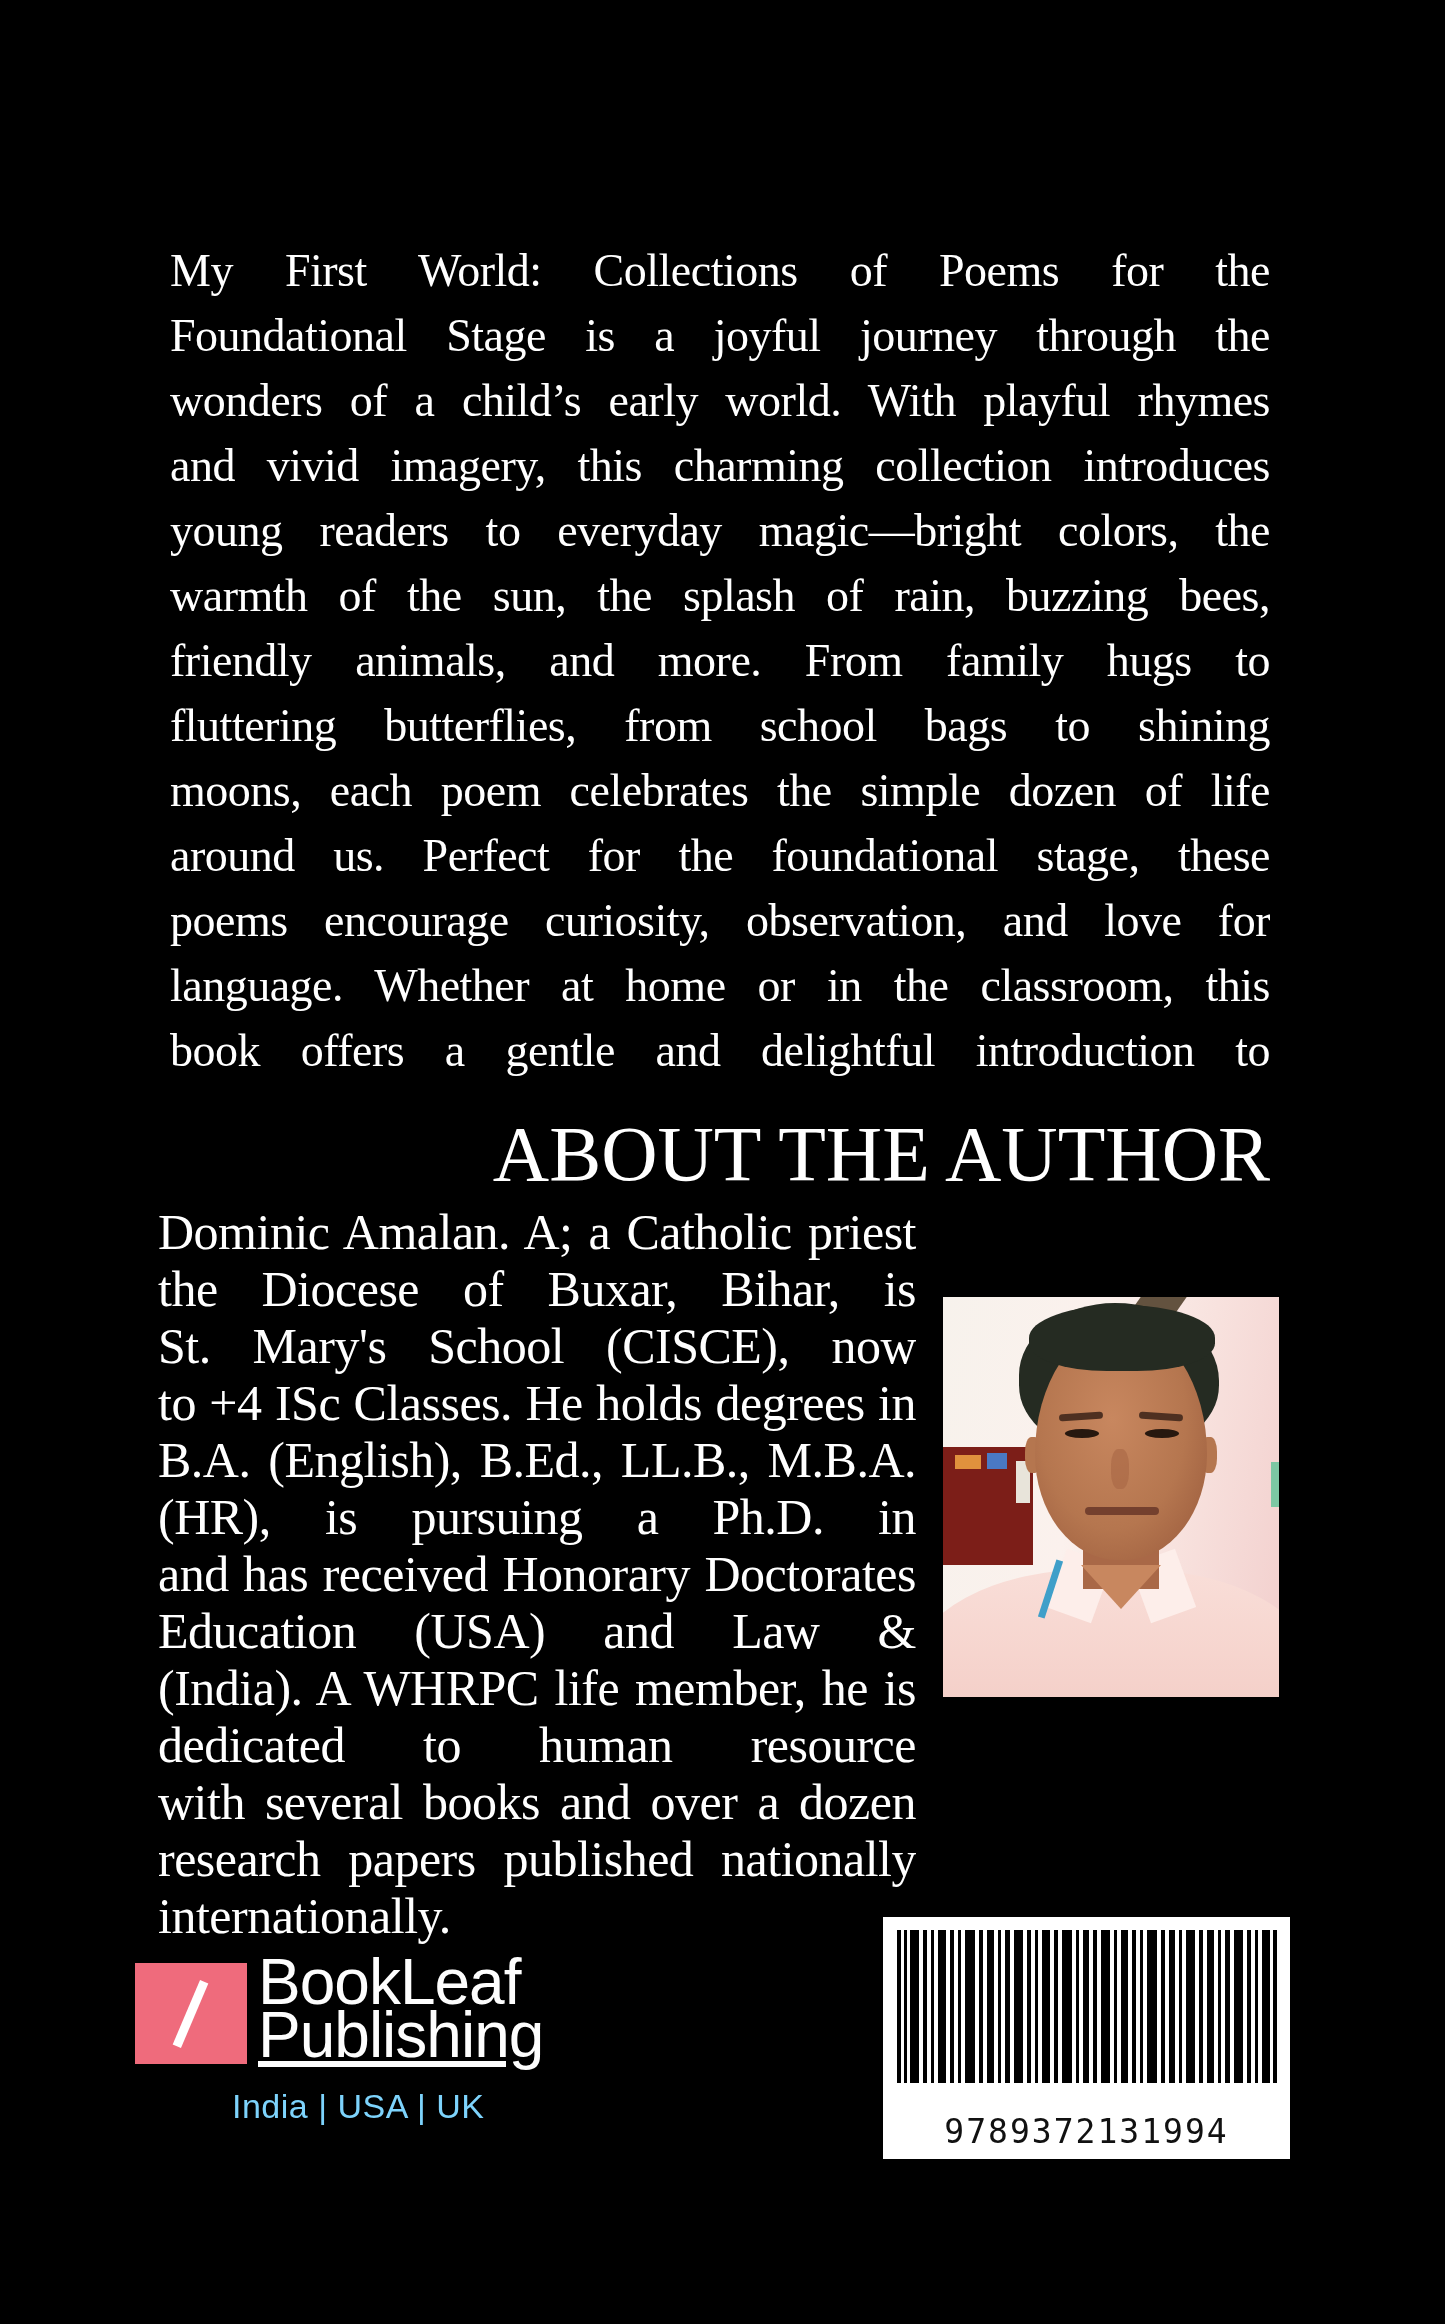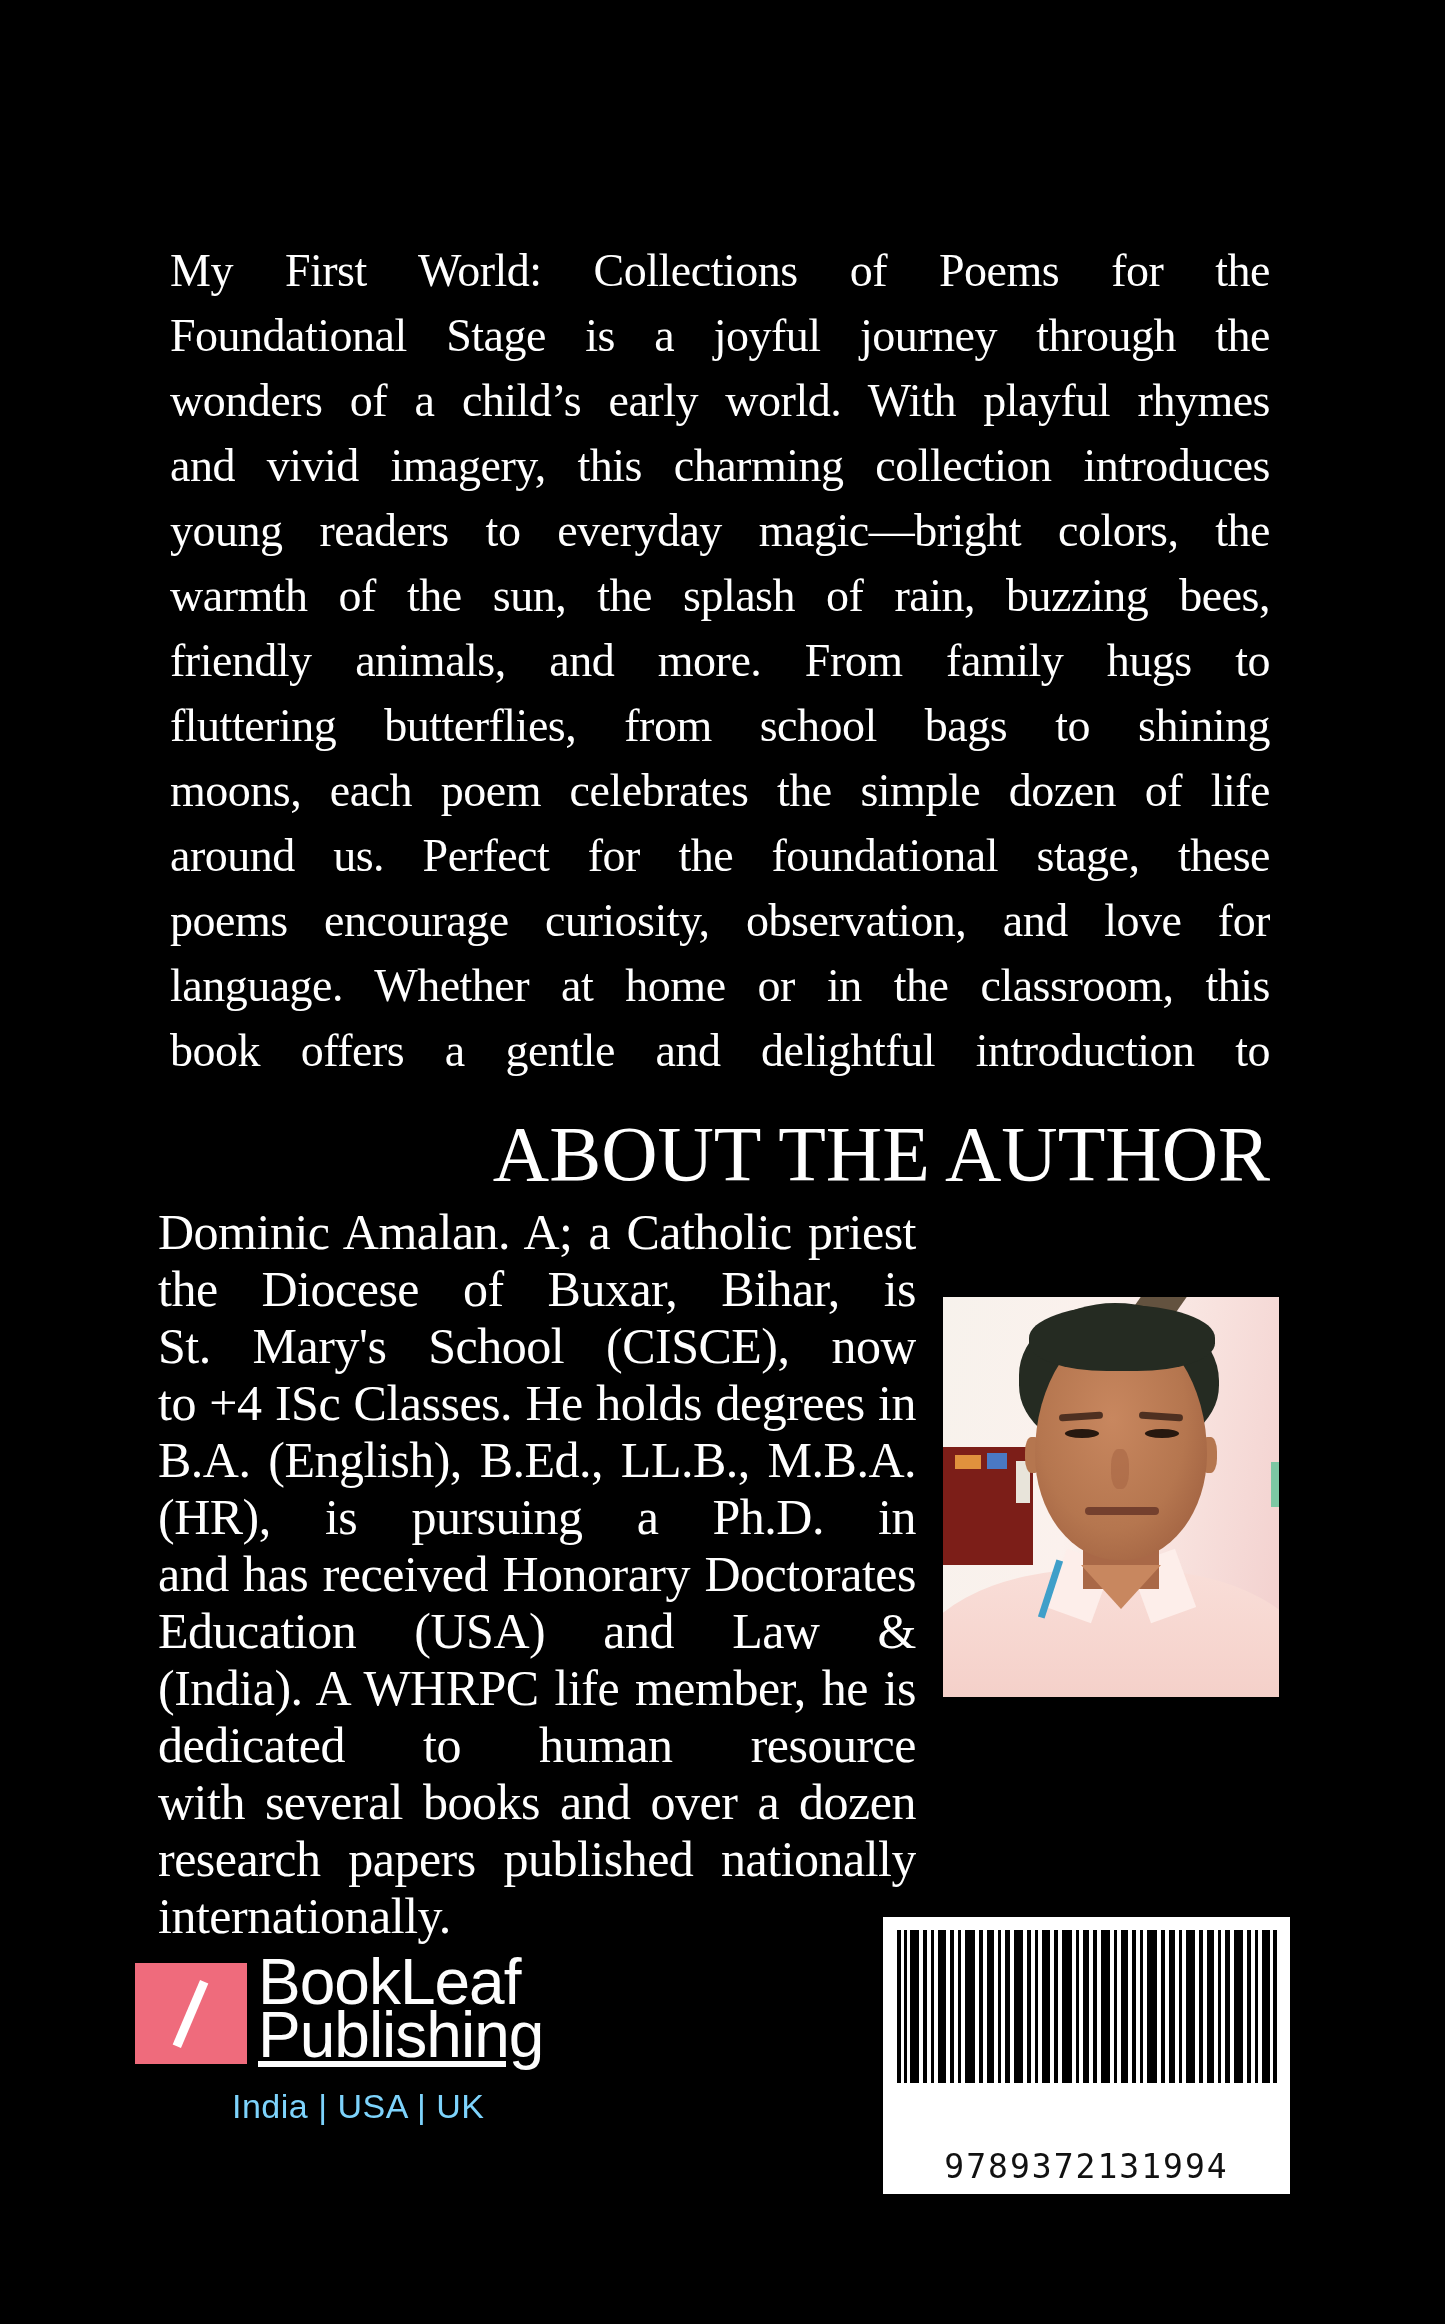--- a/index.html
+++ b/index.html
@@ -55,21 +55,21 @@
   .logo-square{position:absolute;left:135px;top:1963px;width:112px;height:101px;background:#ef6b7c;}
   .logo-slash{position:absolute;left:51px;top:16px;width:9px;height:70px;background:#fff;transform:rotate(23deg);}
   .pub{position:absolute;left:258px;font-family:"Liberation Sans", sans-serif;font-weight:400;
        font-size:64px;line-height:70px;letter-spacing:-1px;color:#fdfdfd;white-space:nowrap;}
   .pub1{top:1947px;}
   .pub2{top:2000px;text-decoration:underline;}
   .regions{position:absolute;left:232px;top:2086px;font-family:"Liberation Sans", sans-serif;
            font-size:34px;line-height:40px;letter-spacing:.5px;color:#7dd3fc;white-space:nowrap;}
 
   
-  .barcode{position:absolute;left:883px;top:1917px;width:407px;height:277px;background:#fff;}
+  .barcode{position:absolute;left:883px;top:1917px;width:407px;height:242px;background:#fff;}
   .bars{position:absolute;left:14px;top:13px;width:380px;height:153px;}
   .isbn{position:absolute;left:0;bottom:8px;width:100%;text-align:center;color:#111;
         font-family:"DejaVu Sans Mono", monospace;font-size:33px;letter-spacing:2px;}
 </style>
 </head>
 <body>
 
 <div class="cover">
 
   <div class="desc">

